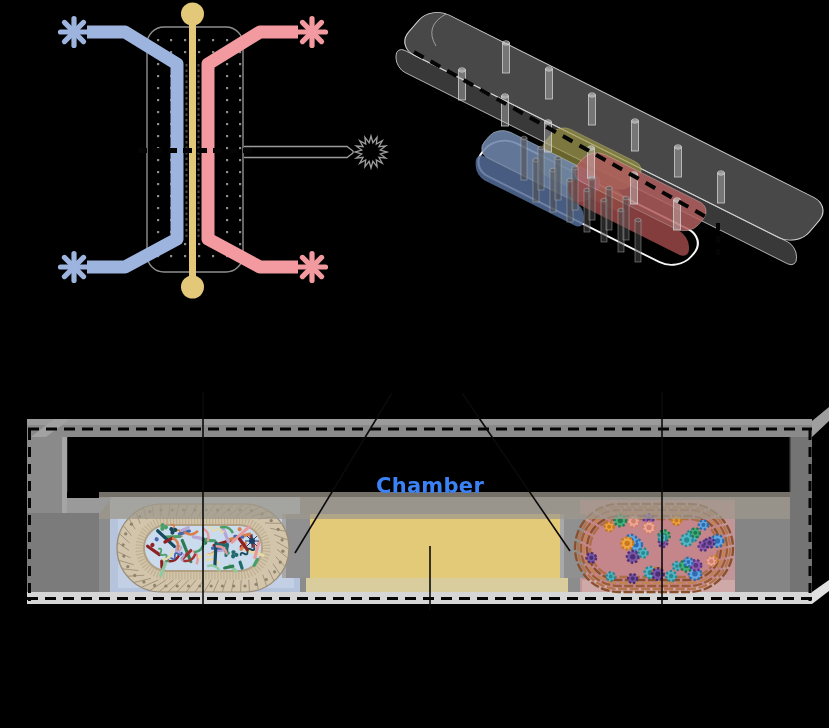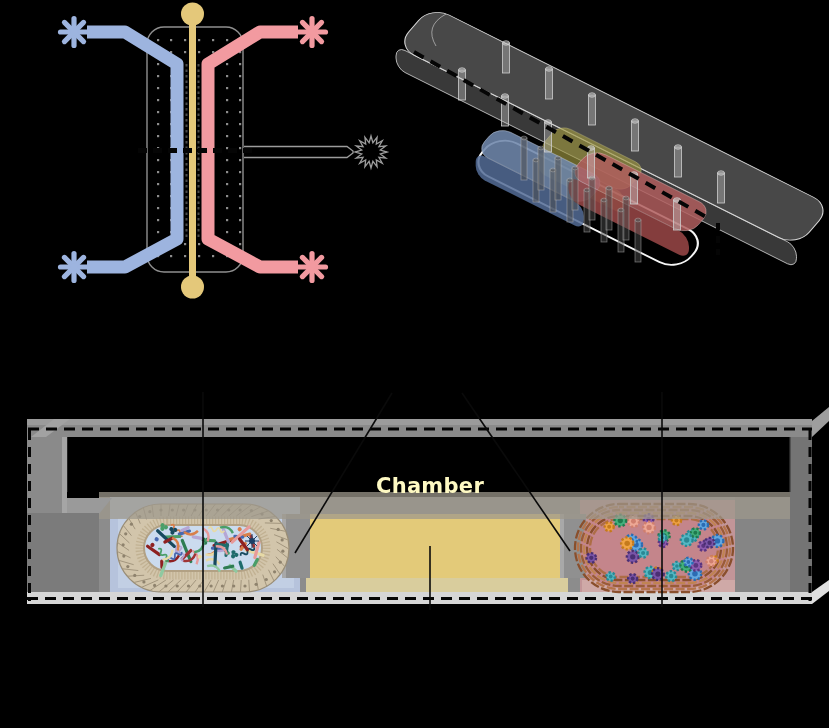--- a/index.html
+++ b/index.html
@@ -1,20 +1,20 @@
 <!DOCTYPE html>
 <html><head>
 <meta charset="utf-8">
 <style>
   html,body{margin:0;padding:0;background:#000;}
   .stage{position:relative;width:829px;height:728px;background:#000;overflow:hidden;
          font-family:"DejaVu Sans","Liberation Sans",sans-serif;}
   .stage svg{position:absolute;left:0;top:0;}
   .chamber-label{position:absolute;left:430px;top:474px;transform:translateX(-50%);
-    font-size:21px;font-weight:600;letter-spacing:.3px;color:#fef9c3;z-index:6;white-space:nowrap;}
+    font-size:21px;font-weight:600;letter-spacing:.3px;color:#3b82f6;z-index:6;white-space:nowrap;}
 </style>
 </head>
 <body>
 
 <div class="stage">
 
 <svg width="829" height="728" viewBox="0 0 829 728">
 
   <g>
     <rect x="147" y="27" width="96" height="245" rx="17" fill="none" stroke="#8f8f8f" stroke-width="1.4"></rect>

